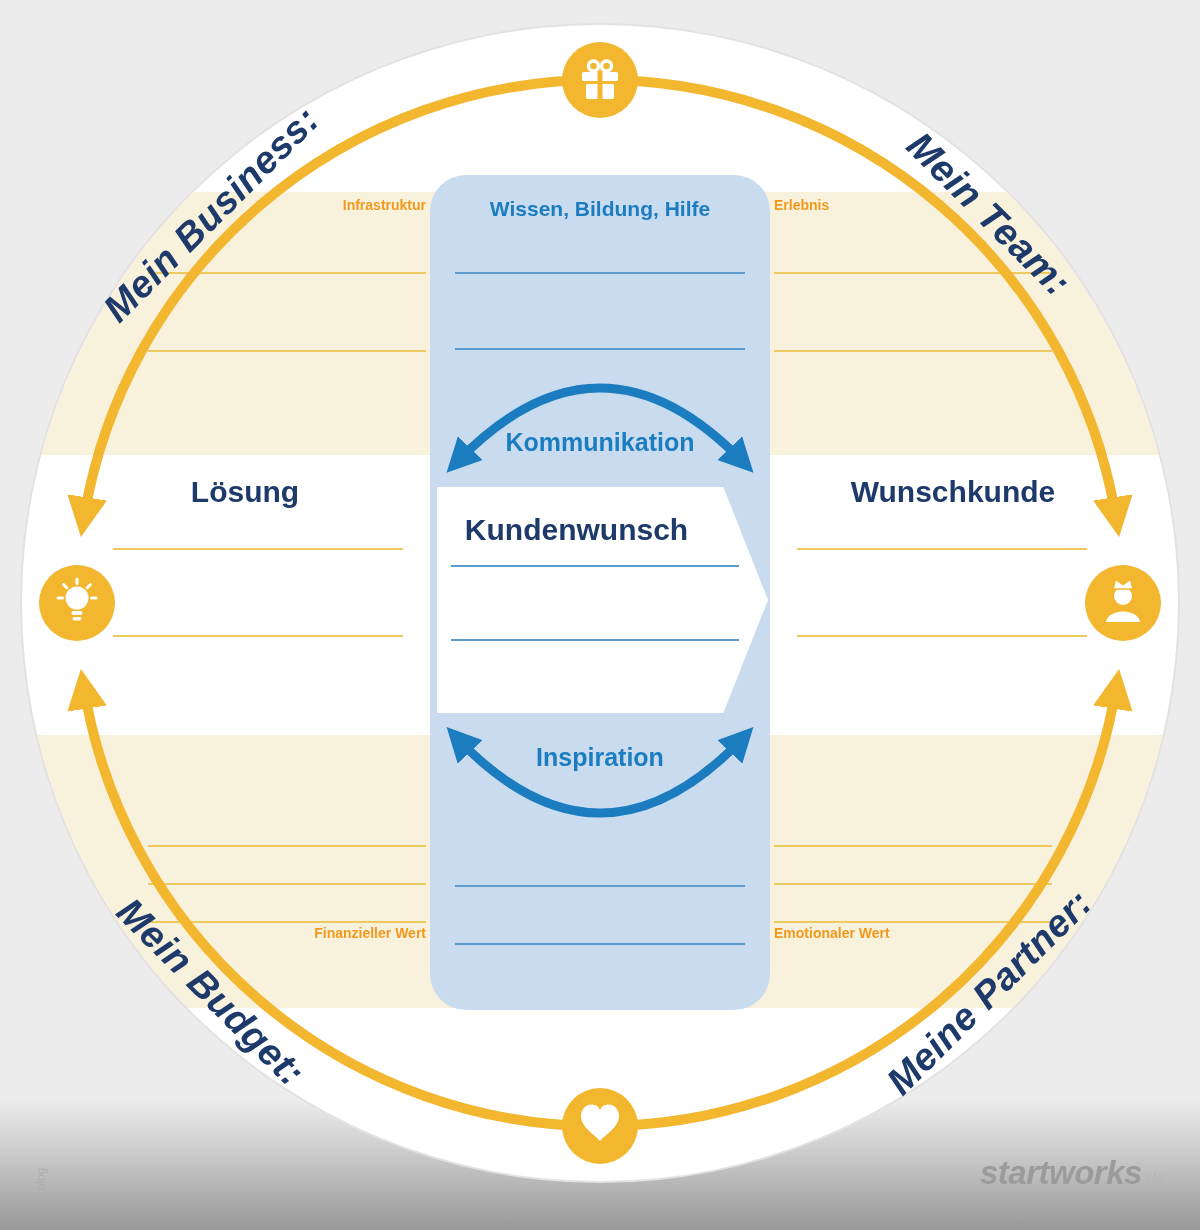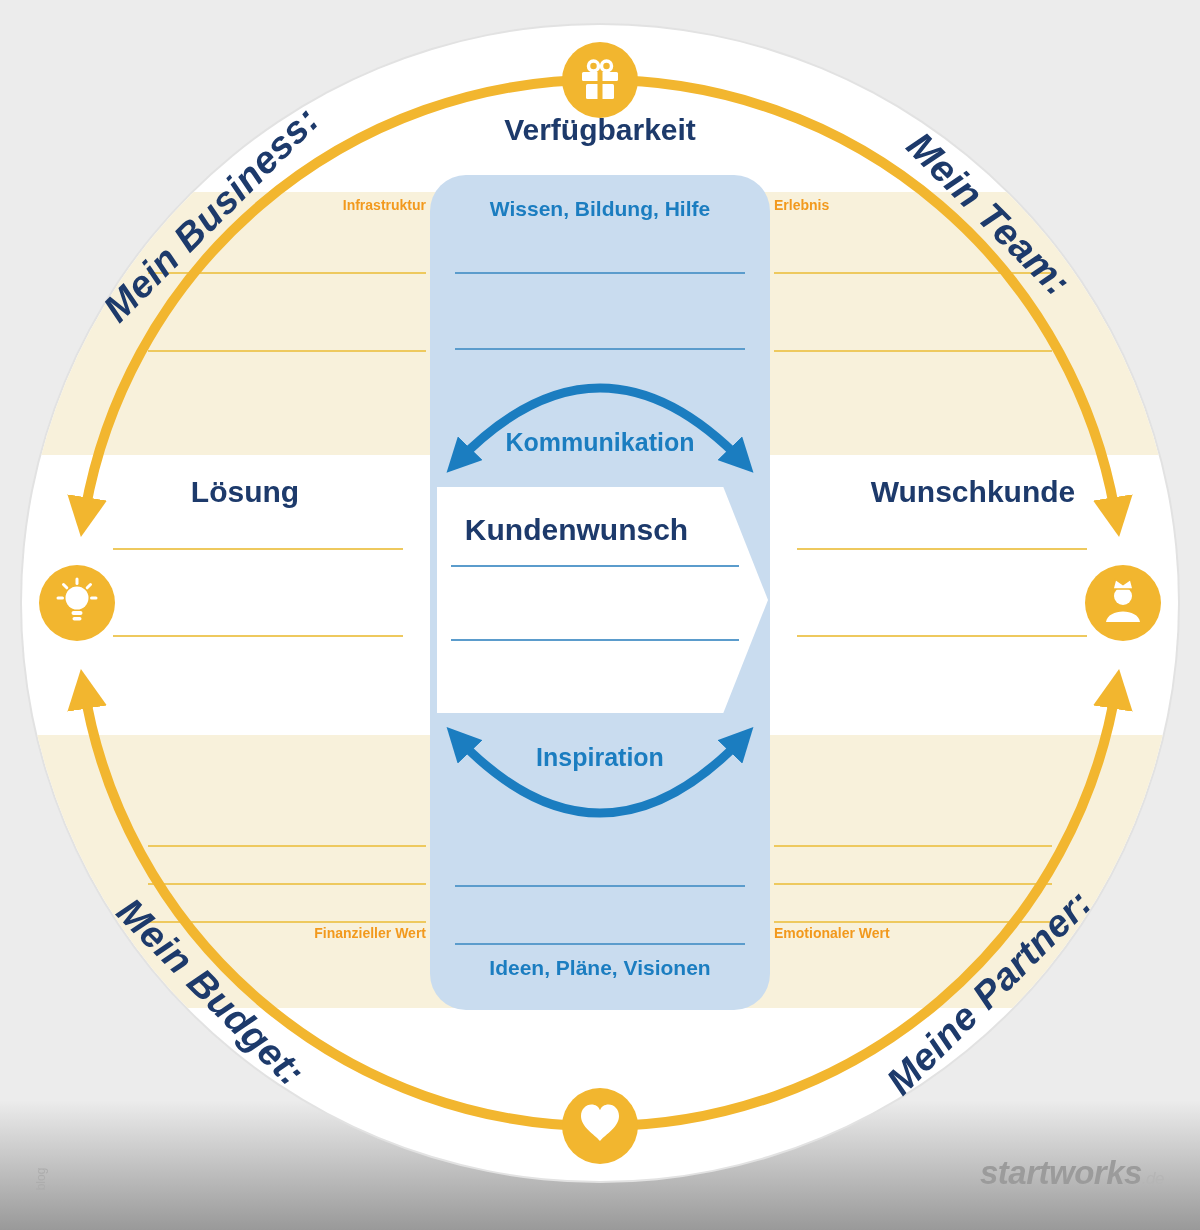--- a/index.html
+++ b/index.html
@@ -24,21 +24,21 @@
   .band.top    { top:167px; height:263px; }
   .band.bottom { top:710px; height:273px; }
 
   .line-y { position:absolute; height:2px; background:#eec95e; }
   .line-b { position:absolute; height:2px; background:#5b9ccc; }
 
   .node-title { position:absolute; color:#1d3a6b; font-weight:700; font-size:30px; text-align:center; }
   .node-title.top    { left:0; width:100%; top:88px; }
   .node-title.bottom { left:0; width:100%; top:1022px; }
   .node-title.left   { left:28px;  width:390px; top:450px; }
-  .node-title.right  { left:756px; width:390px; top:450px; }
+  .node-title.right  { left:736px; width:390px; top:450px; }
 
   .q-label { position:absolute; width:252px; font-size:14px; font-weight:600; color:#f2991d; }
   .q-label.tl { left:152px; top:172px; text-align:right; }
   .q-label.tr { left:752px; top:172px; text-align:left; }
   .q-label.bl { left:152px; top:900px; text-align:right; }
   .q-label.br { left:752px; top:900px; text-align:left; }
 
   
   .panel {
     position:absolute; left:408px; top:150px; width:340px; height:835px;
@@ -113,21 +113,20 @@
     <div class="line-y" style="left:126px;top:896px;width:278px"></div>
     <div class="line-y" style="left:752px;top:820px;width:278px"></div>
     <div class="line-y" style="left:752px;top:858px;width:278px"></div>
     <div class="line-y" style="left:752px;top:896px;width:278px"></div>
 
     <div class="q-label tl">Infrastruktur</div>
     <div class="q-label bl">Finanzieller Wert</div>
     <div class="q-label tr">Erlebnis</div>
     <div class="q-label br">Emotionaler Wert</div>
 
-    <div class="node-title top">Verfügbarkeit</div>
     <div class="node-title left">Lösung</div>
     <div class="node-title right">Wunschkunde</div>
 
     <div class="panel">
       <svg class="flow-arcs" viewBox="0 0 340 835">
         <defs>
           <marker id="mB" viewBox="0 0 10 10" refX="6" refY="5" markerWidth="3.8" markerHeight="3.8" orient="auto-start-reverse" markerUnits="strokeWidth">
             <path d="M0,0 L10,5 L0,10 Z" fill="#1b7dc0"></path>
           </marker>
         </defs>
@@ -144,21 +143,20 @@
       <div class="core-box">
         <div class="core-title">Kundenwunsch</div>
         <div class="line-b" style="left:14px;top:78px;width:288px"></div>
         <div class="line-b" style="left:14px;top:152px;width:288px"></div>
       </div>
 
       <div class="arrow-label insp">Inspiration</div>
 
       <div class="line-b" style="left:25px;top:710px;width:290px"></div>
       <div class="line-b" style="left:25px;top:768px;width:290px"></div>
-      <div class="cap bottom">Ideen, Pläne, Visionen</div>
     </div>
   </div>
 
   <svg class="ring" width="1200" height="1230" viewBox="0 0 1200 1230">
     <defs>
       <marker id="mY" viewBox="0 0 10 10" refX="6" refY="5" markerWidth="4" markerHeight="4" orient="auto-start-reverse" markerUnits="strokeWidth">
         <path d="M0,0 L10,5 L0,10 Z" fill="#f2b62f"></path>
       </marker>
     </defs>
     <path d="M 83.4 521.2 A 523 523 0 0 1 1116.6 521.2" fill="none" stroke="#f2b62f" stroke-width="10" marker-start="url(#mY)" marker-end="url(#mY)"></path>

